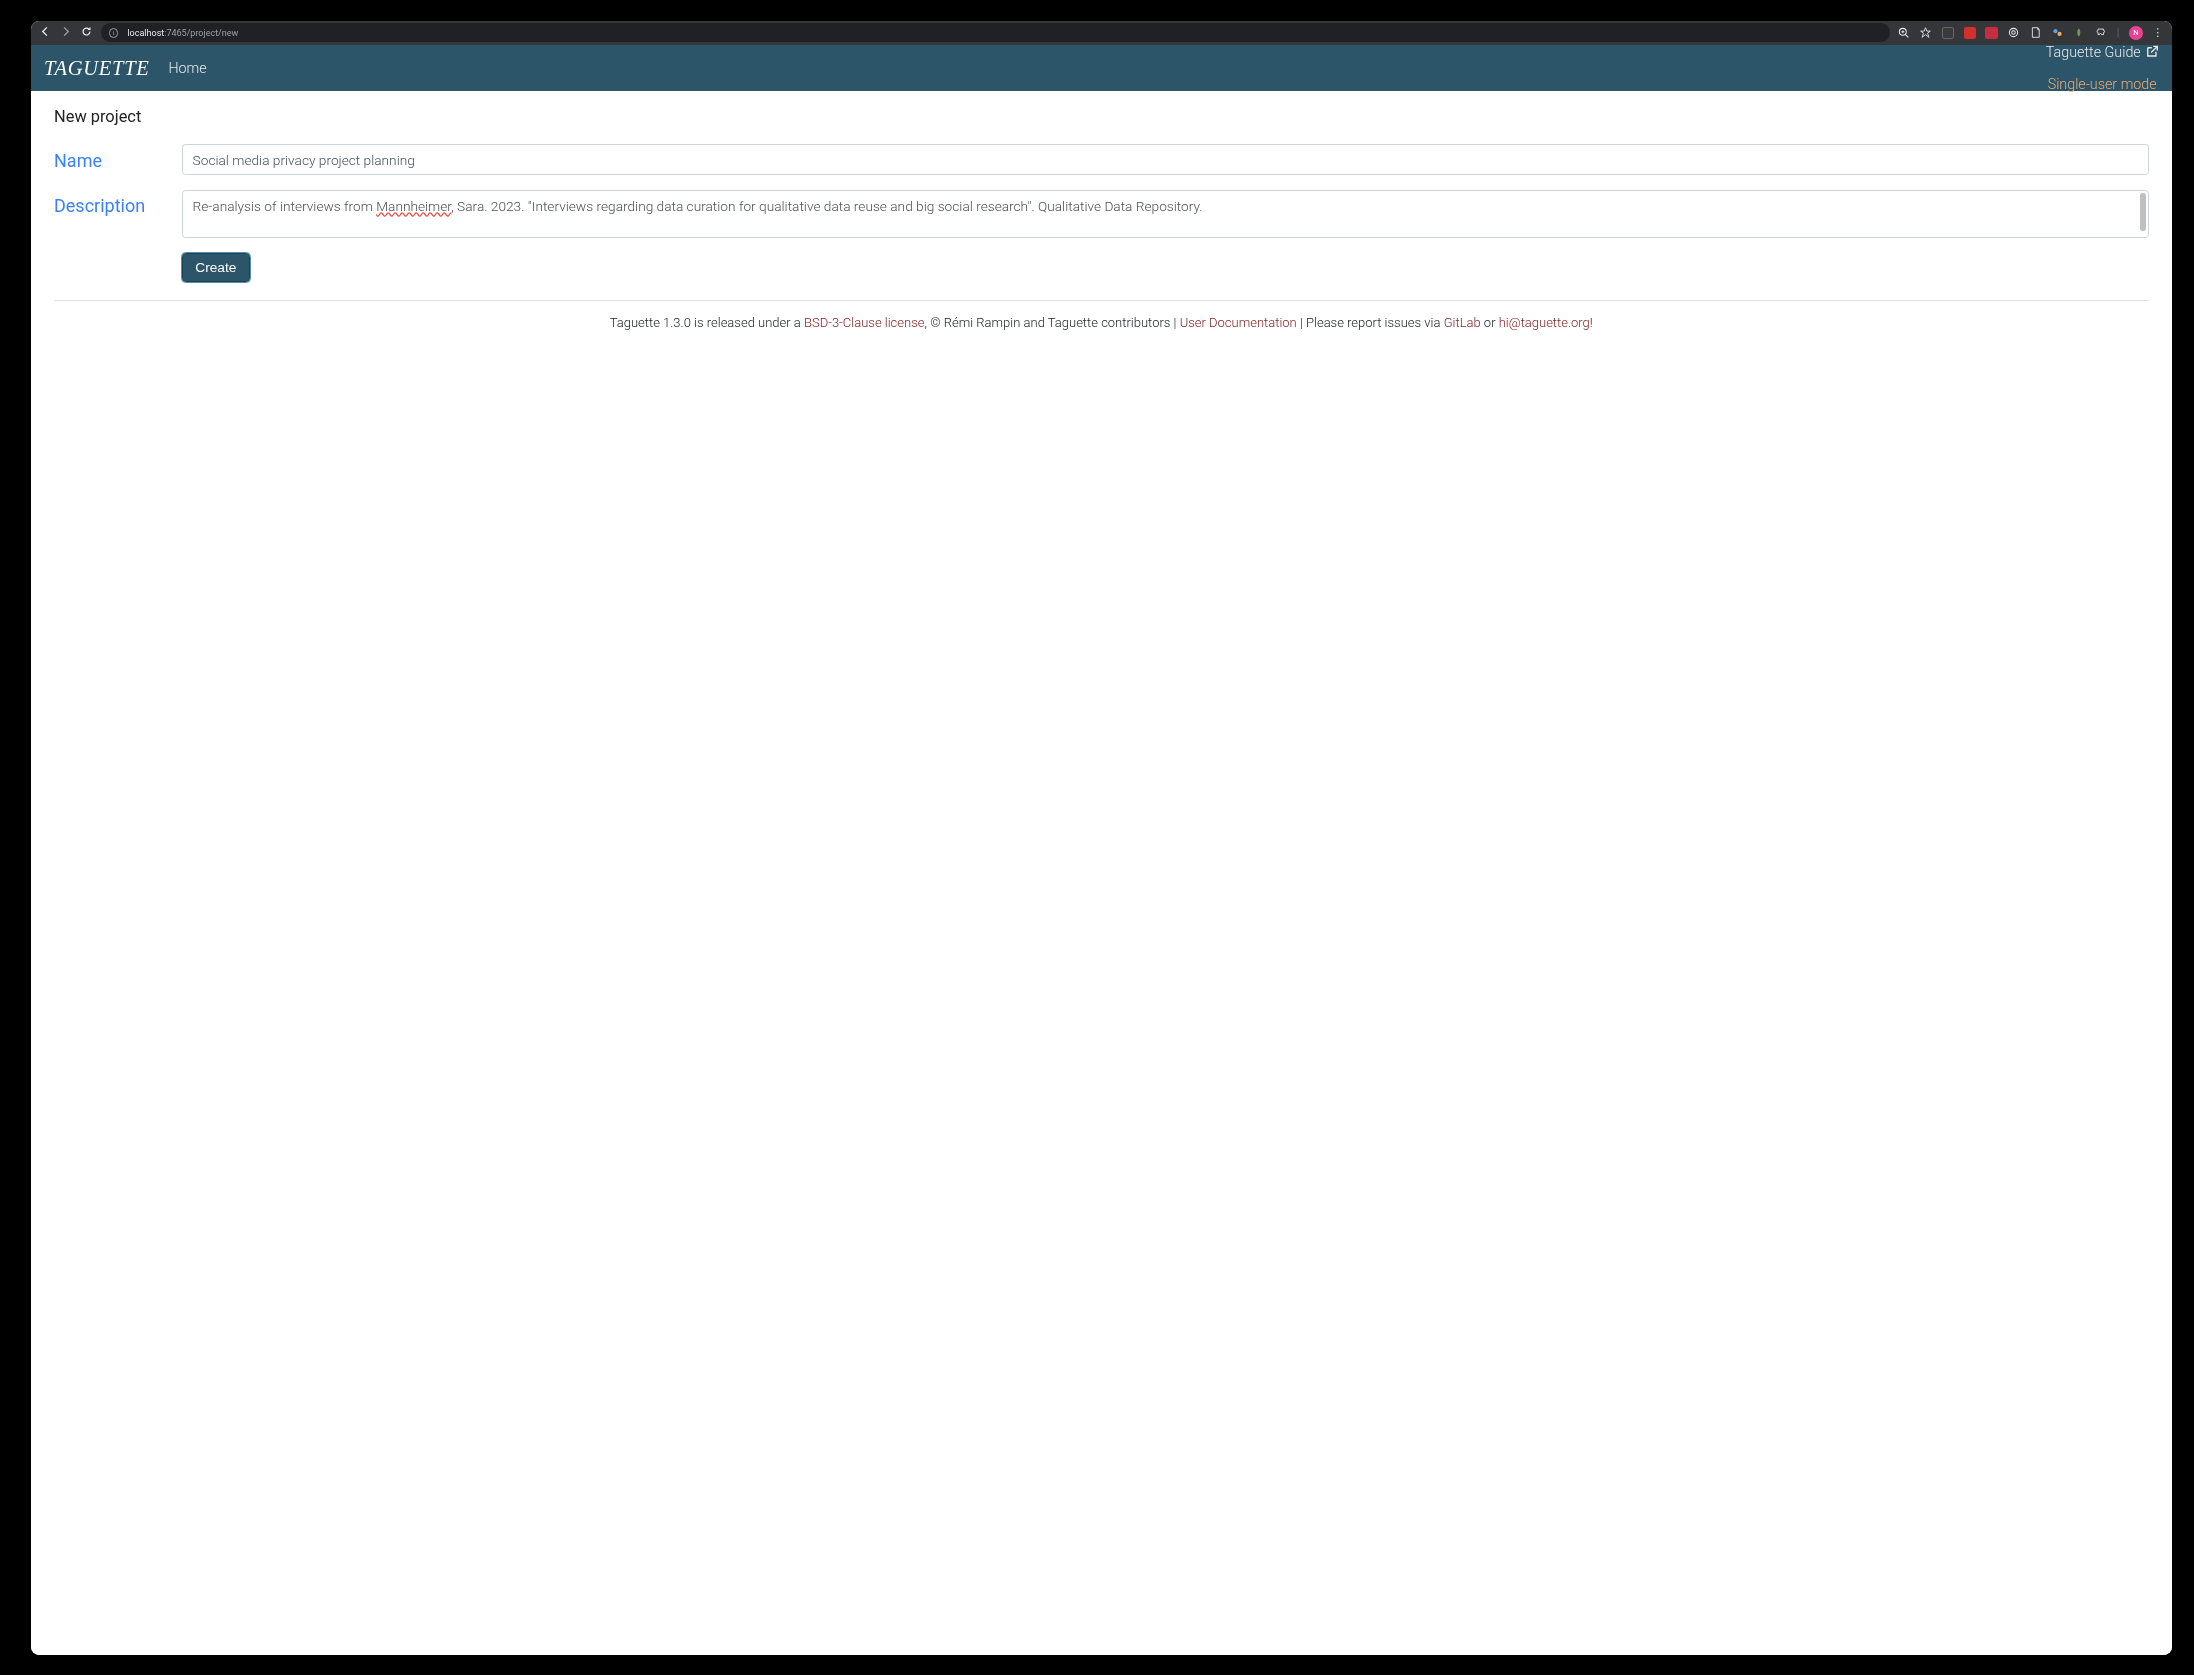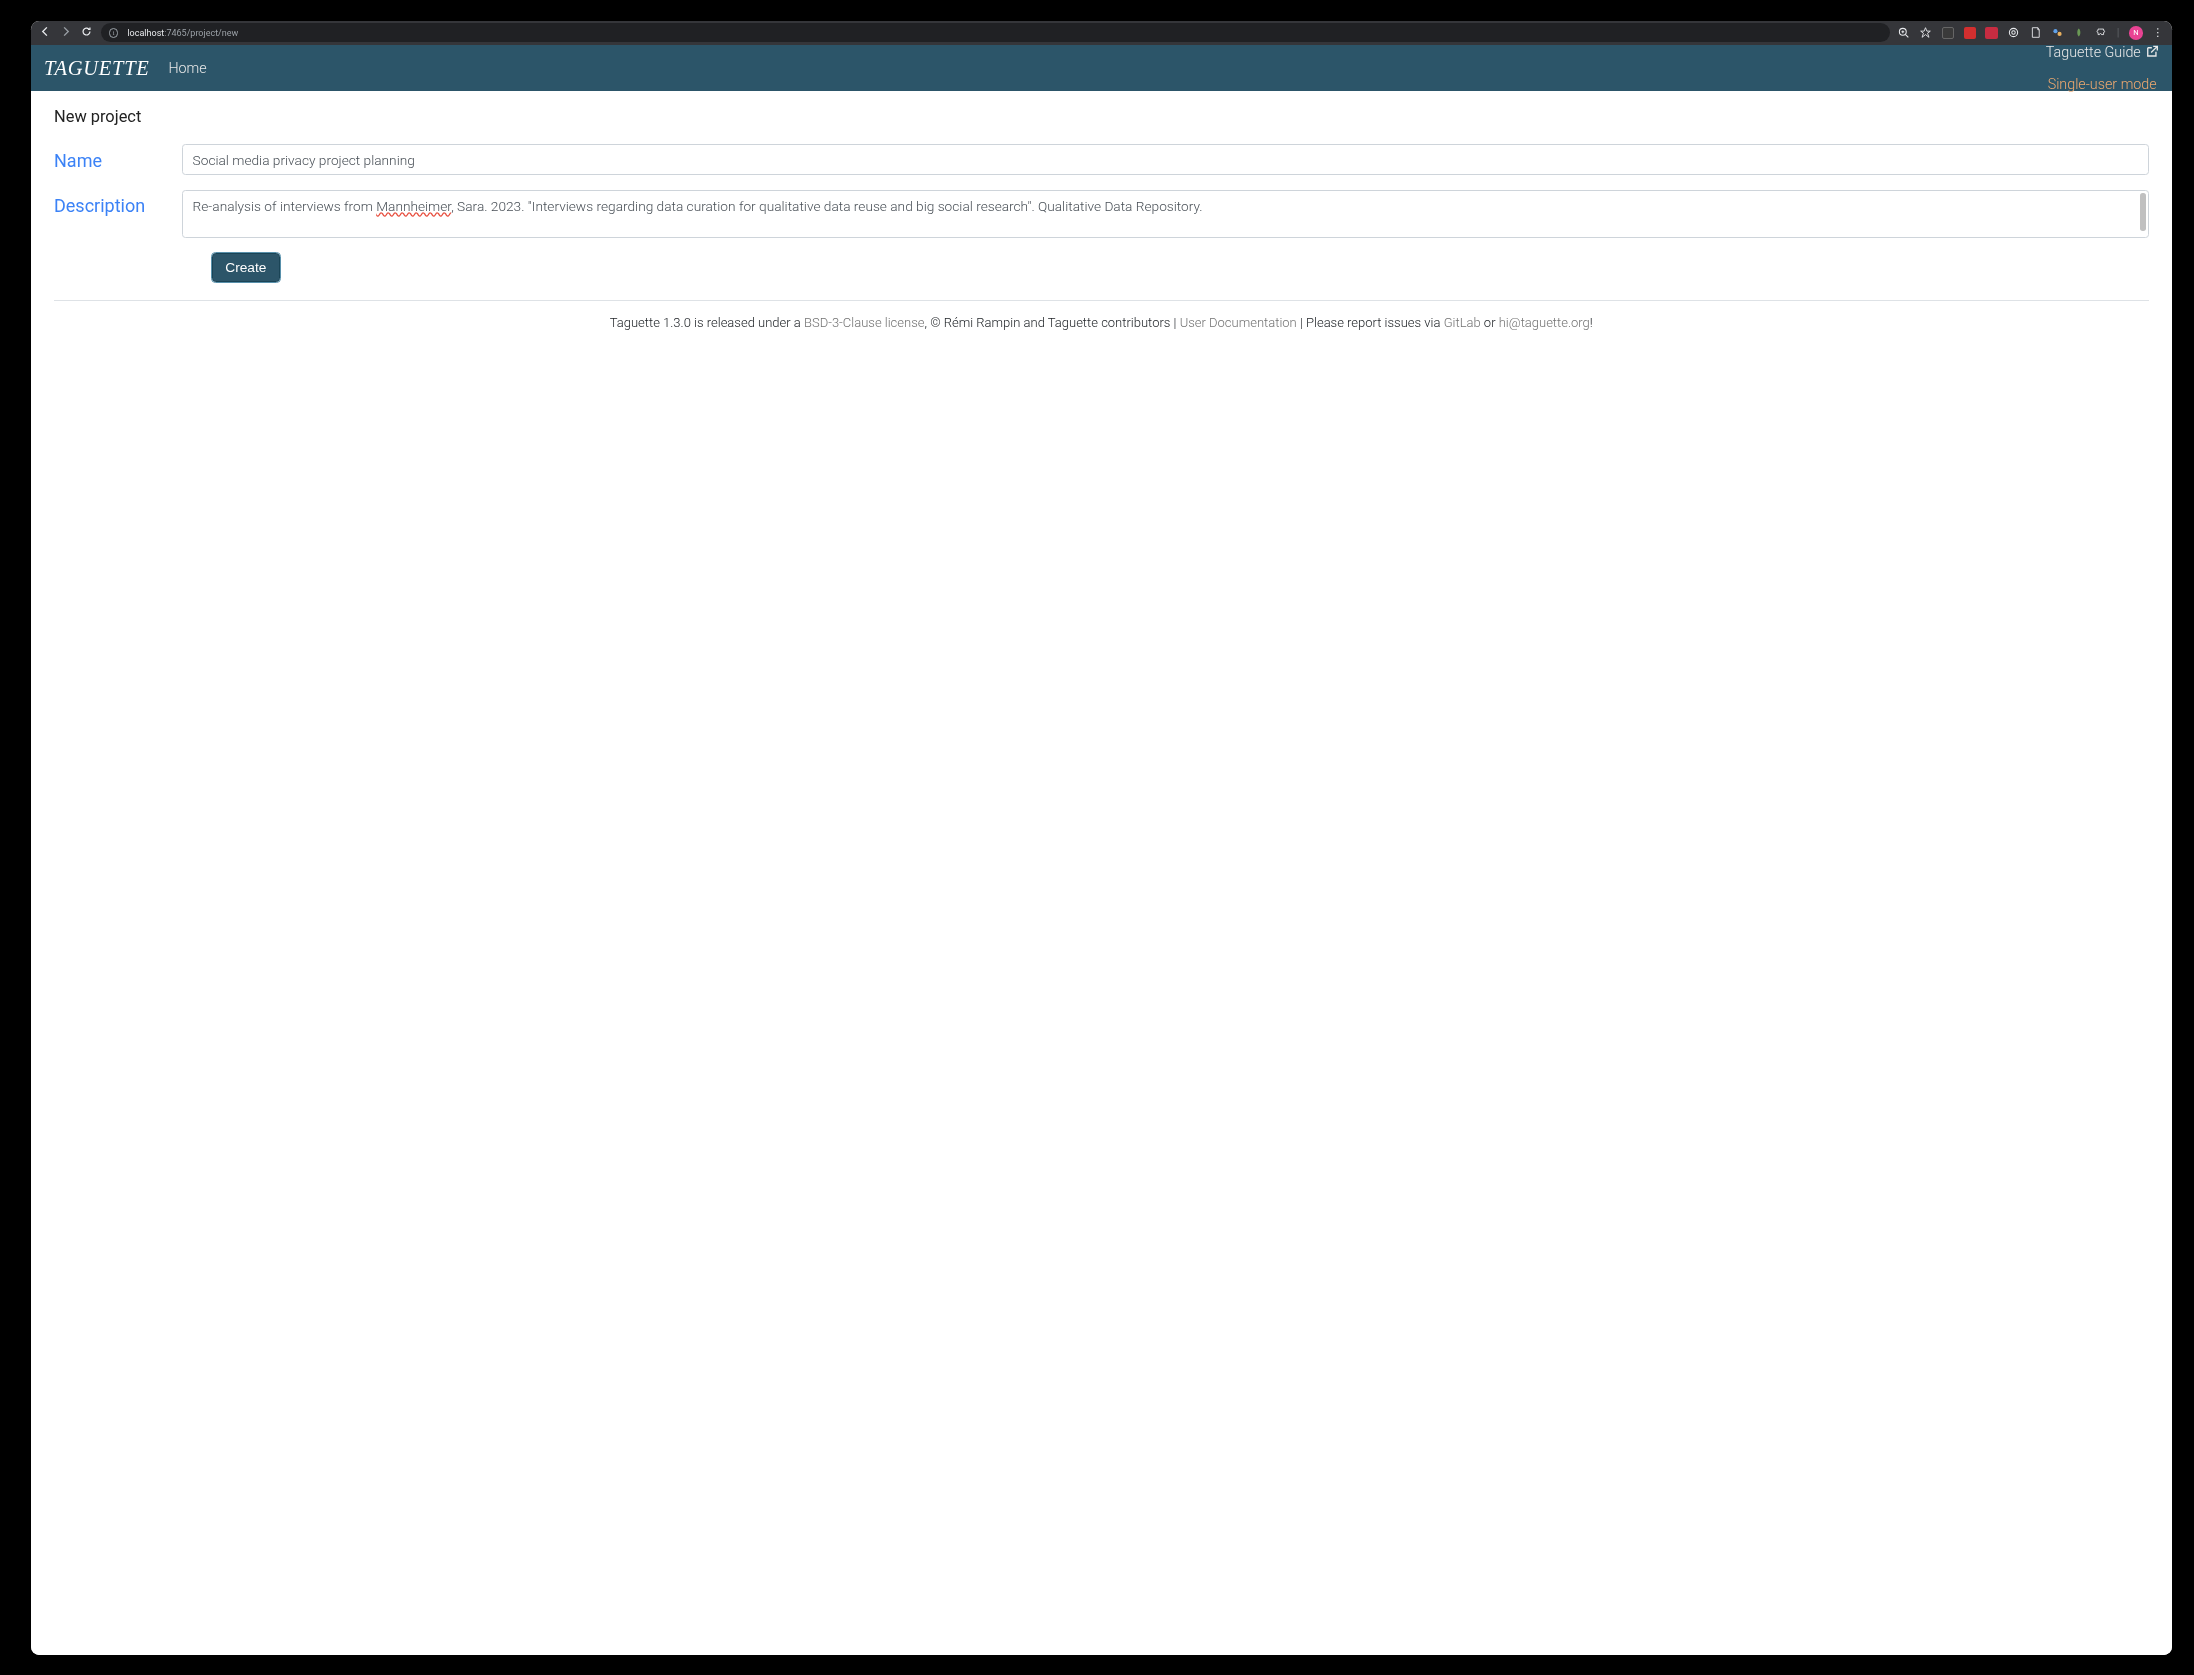--- a/index.html
+++ b/index.html
@@ -341,40 +341,39 @@
       background: #2c5569;
       color: #fff;
       border: 1.4px solid #1a4456;
       border-radius: 3.4px;
       padding: 6.1px 12.3px;
       font-size: 13.7px;
       font-weight: 300;
       cursor: pointer;
       outline: 1.4px solid #5890ab;
       outline-offset: -0.7px;
-      margin-left: 30px;
     }
 
     hr.footer-sep {
       border: none;
       border-top: 0.7px solid #dee2e6;
       margin: 18px 0 12.3px;
     }
 
     .footer {
       text-align: center;
       font-size: 13px;
       font-weight: 300;
       color: #212529;
       line-height: 1.5;
       padding: 0 13.7px;
     }
 
     .footer a {
-      color: #737373;
+      color: #7f1d1d;
       text-decoration: none;
     }
 
     .spellcheck {
       text-decoration: underline wavy #e74c3c;
       text-decoration-skip-ink: none;
     }
   </style>
 </head>
 <body>

